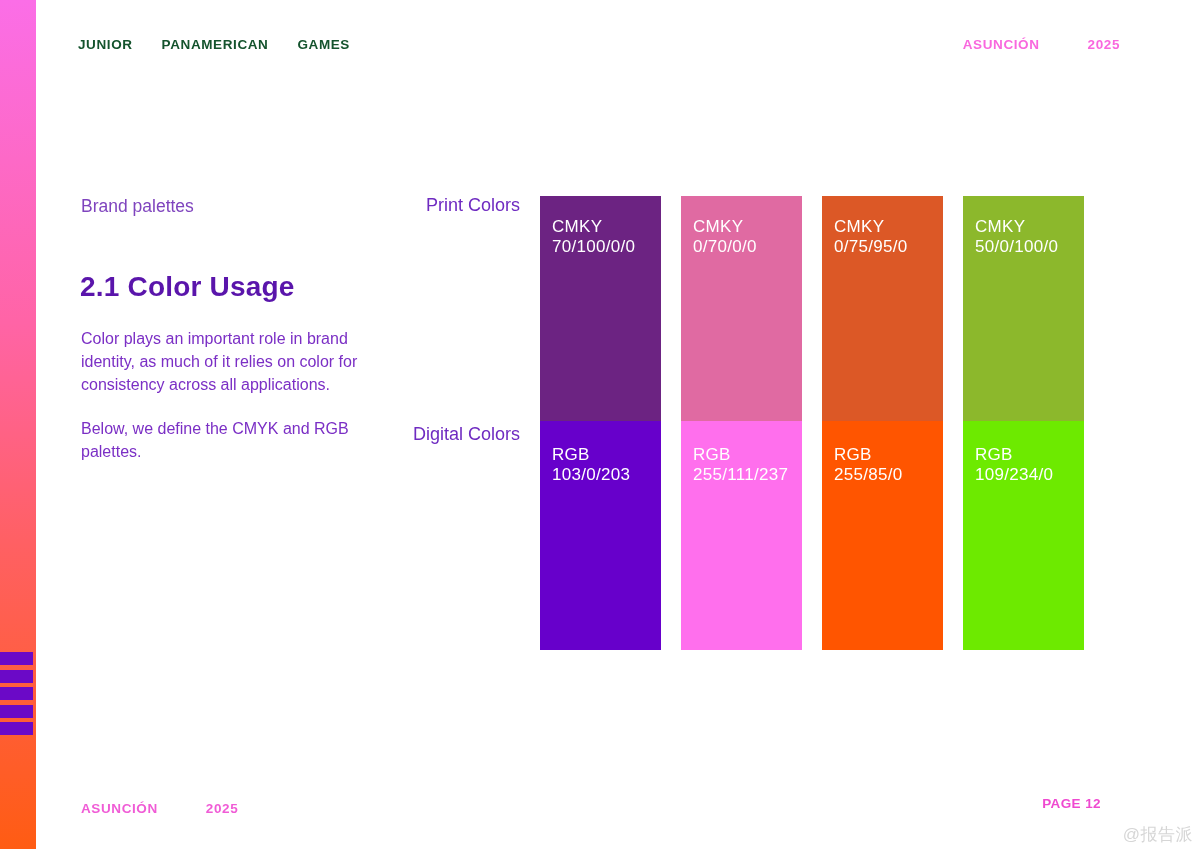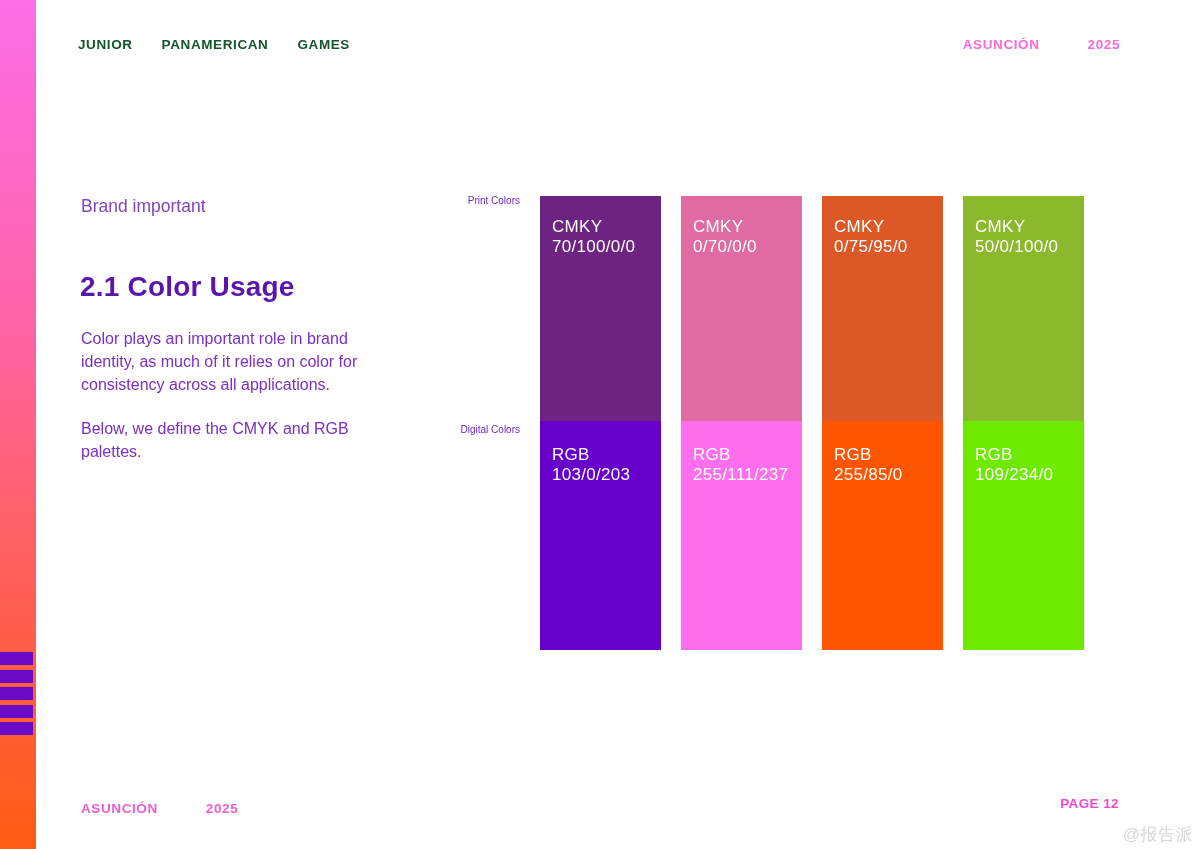--- a/index.html
+++ b/index.html
@@ -50,21 +50,21 @@
   .body-para {
     position: absolute; left: 81px; width: 318px;
     font-size: 16px; line-height: 23px;
   }
   .para-1 { top: 327px; }
   .para-2 { top: 417px; }
 
   
   .row-label {
     position: absolute; left: 330px; width: 190px; text-align: right;
-    font-size: 10px; font-weight: normal;
+    font-size: 18px; font-weight: normal;
   }
   .label-print { top: 195px; }
   .label-digital { top: 424px; }
 
   .swatch-grid {
     position: absolute; left: 540px; top: 196px;
     display: flex; gap: 20px;
   }
   .swatch-col { width: 121px; display: flex; flex-direction: column; }
   .swatch { width: 121px; color: #ffffff; padding: 0 12px; }
@@ -74,21 +74,21 @@
     font-size: 17px; line-height: 20px; letter-spacing: 0.3px; white-space: nowrap;
   }
 
   
   .footer-left {
     position: absolute; left: 81px; top: 801px;
     display: flex; gap: 48px;
     font-size: 13.5px; font-weight: bold; letter-spacing: 0.6px;
   }
   .footer-page {
-    position: absolute; right: 81px; top: 796px;
+    position: absolute; right: 99px; top: 796px;
     font-size: 13.5px; font-weight: bold; letter-spacing: 0.4px;
   }
   .watermark {
     position: absolute; right: 7px; bottom: 3px;
     font-size: 17px; letter-spacing: 0.5px;
   }
 </style>
 </head>
 <body>
 
@@ -105,21 +105,21 @@
   <div class="header-left" style="color: #14532d;">
     <span>JUNIOR</span>
     <span>PANAMERICAN</span>
     <span>GAMES</span>
   </div>
   <div class="header-right" style="color: rgb(249, 104, 222);">
     <span>ASUNCIÓN</span>
     <span>2025</span>
   </div>
 
-  <div class="eyebrow" style="color: rgb(127, 68, 190);">Brand important</div>
+  <div class="eyebrow" style="color: rgb(127, 68, 190);">Brand palettes</div>
   <div class="page-title" style="color: rgb(90, 21, 171);">2.1 Color Usage</div>
   <div class="body-para para-1" style="color: rgb(123, 47, 197);">Color plays an important role in brand identity, as much of it relies on color for consistency across all applications.</div>
   <div class="body-para para-2" style="color: rgb(123, 47, 197);">Below, we define the CMYK and RGB palettes.</div>
 
   <div class="row-label label-print" style="color: rgb(111, 43, 193);">Print Colors</div>
   <div class="row-label label-digital" style="color: rgb(111, 43, 193);">Digital Colors</div>
 
   <div class="swatch-grid">
 
     <div class="swatch-col">

